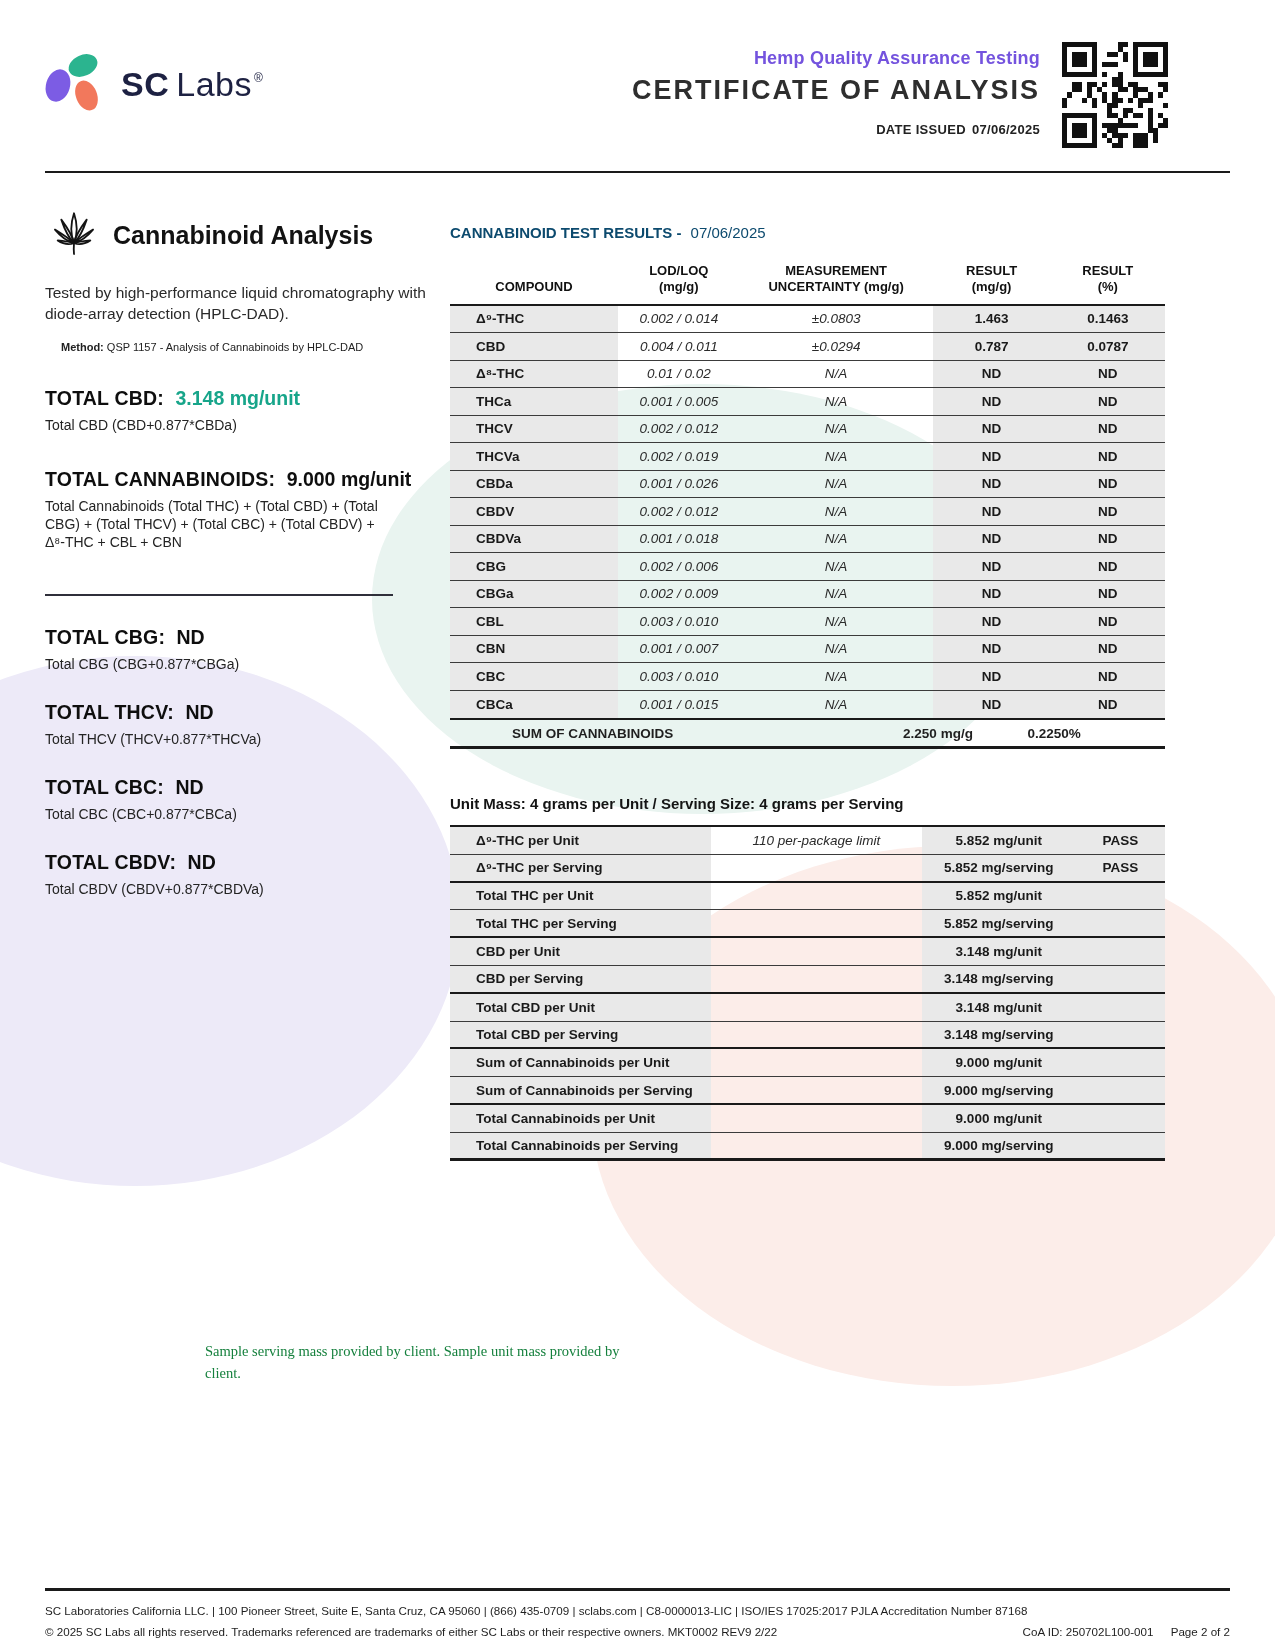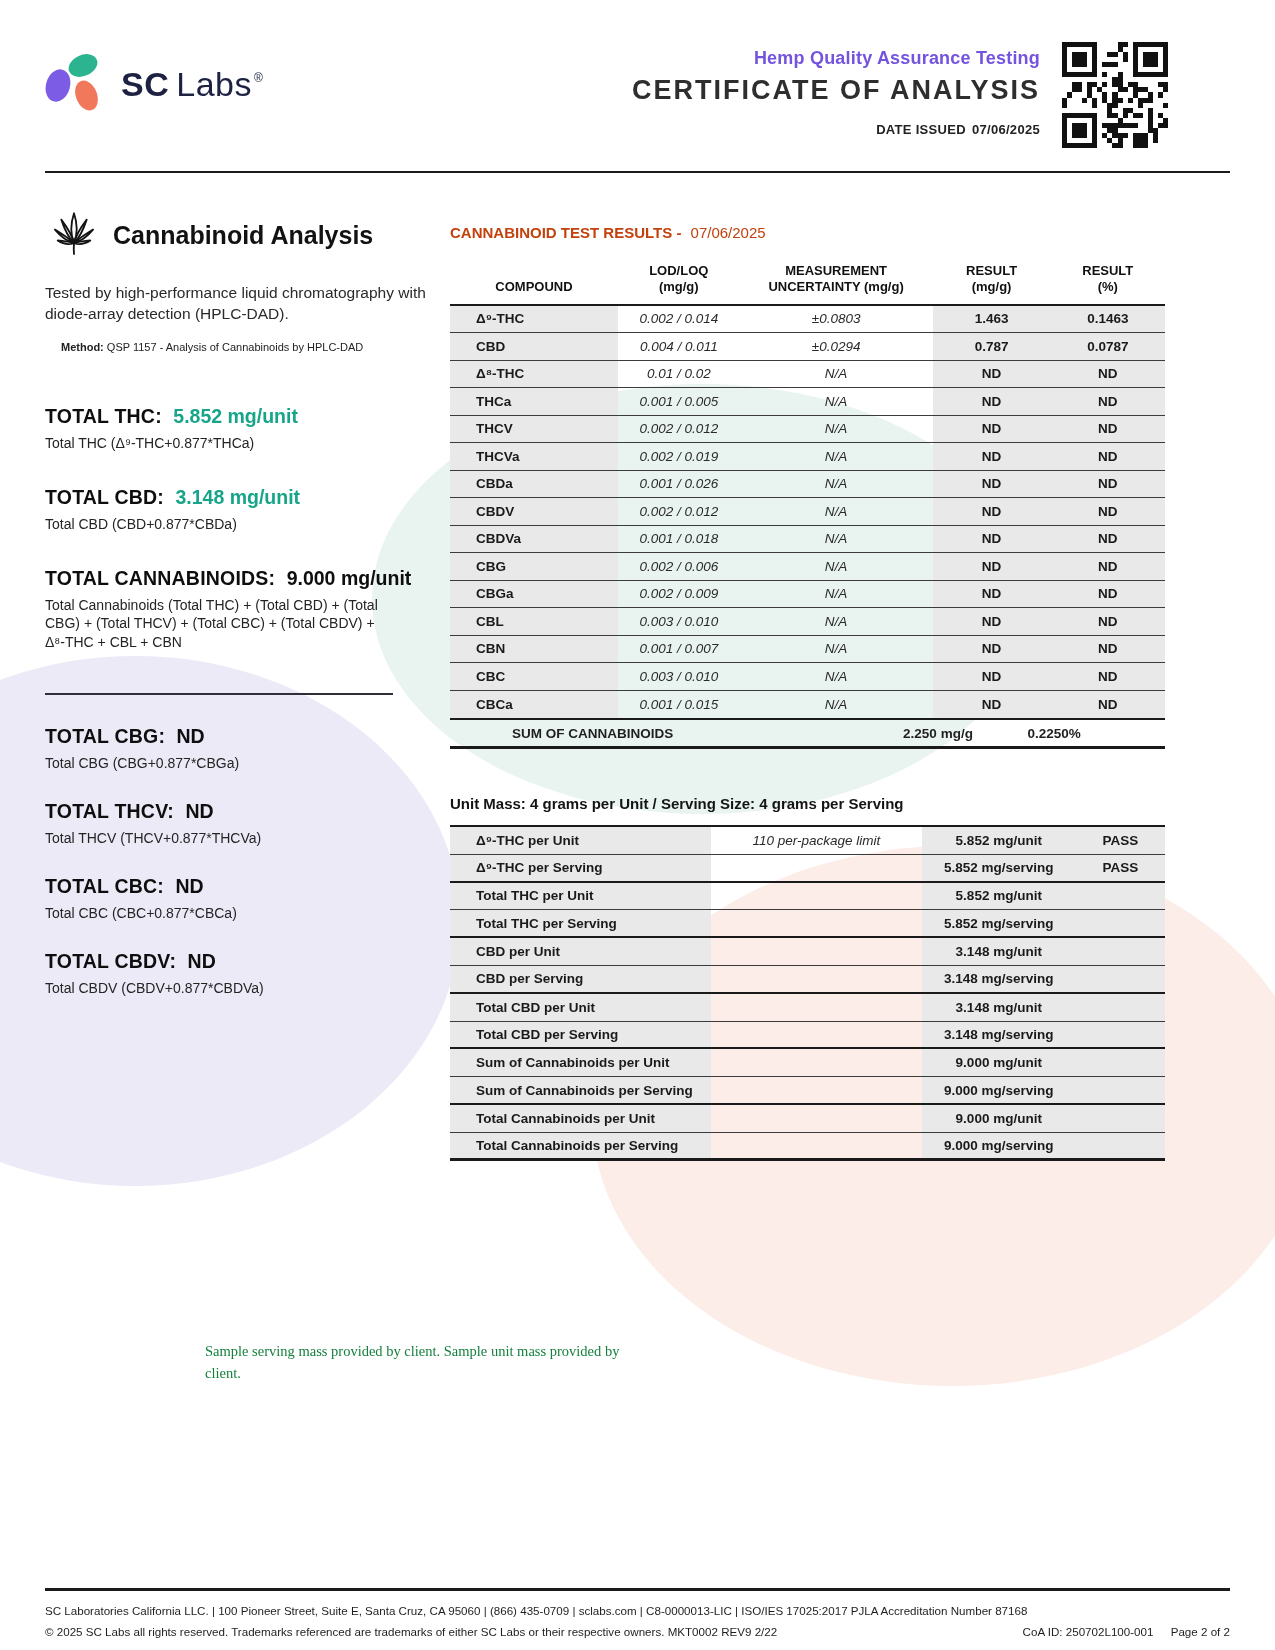--- a/index.html
+++ b/index.html
@@ -50,21 +50,21 @@
   .tot-val{font-size:19.5px;font-weight:800;display:inline;margin-left:7px;}
   .tot-val.teal{color:var(--teal);}
   .tot-val.dark{color:#0E0E0E;}
   .tot-formula{margin-top:6px;font-size:14px;color:#242424;line-height:1.3;}
   .sp1{margin-top:52px;} .sp2{margin-top:34px;} .sp3{margin-top:34px;}
   .divider{margin-top:42px;width:348px;height:2px;background:#2F2F3A;}
   .sp4{margin-top:30px;} .sp5{margin-top:28px;}
 
   
   .right-col{left:437px;top:208px;width:728px;}
-  .results-title{margin-left:13px;font-size:15px;color:#c2410c;}
+  .results-title{margin-left:13px;font-size:15px;color:#0c4a6e;}
   .results-title .b{font-weight:700;}
   .results-title .d{font-weight:400;margin-left:5px;}
   .t1{margin-left:13px;margin-top:22px;width:715px;}
   .t1head{display:grid;grid-template-columns:23.5% 17% 27% 16.5% 16%;border-bottom:2px solid var(--heavy);padding-bottom:8px;align-items:end;}
   .t1head .hc{font-size:13px;font-weight:700;text-align:center;white-space:pre-line;line-height:1.25;color:#111;}
   .t1row{display:grid;grid-template-columns:23.5% 17% 27% 16.5% 16%;height:27.5px;border-bottom:1px solid var(--line);}
   .t1row:last-of-type{border-bottom:none;}
   .cell{display:flex;align-items:center;font-size:13.5px;color:#1A1A1A;}
   .cell.c1{padding-left:26px;font-weight:600;}
   .cell.ctr{justify-content:center;}
@@ -345,25 +345,20 @@
         <path d="M32 41 Q31.5 47 32 53"></path>
       </svg>
       <h2 class="sec-title">Cannabinoid Analysis</h2>
     </div>
     <p class="desc">Tested by high-performance liquid chromatography with diode-array detection (HPLC-DAD).</p>
     <p class="method">
       <b>Method:</b>
       <span>QSP 1157 - Analysis of Cannabinoids by HPLC-DAD</span>
     </p>
 
-    <div class="tot sp1">
-      <span class="tot-label">TOTAL THC:</span>
-      <span class="tot-val teal">5.852 mg/unit</span>
-      <div class="tot-formula">Total THC (Δ⁹-THC+0.877*THCa)</div>
-    </div>
 
     <div class="tot sp2">
       <span class="tot-label">TOTAL CBD:</span>
       <span class="tot-val teal">3.148 mg/unit</span>
       <div class="tot-formula">Total CBD (CBD+0.877*CBDa)</div>
     </div>
 
     <div class="tot sp3">
       <span class="tot-label">TOTAL CANNABINOIDS:</span>
       <span class="tot-val dark">9.000 mg/unit</span>

